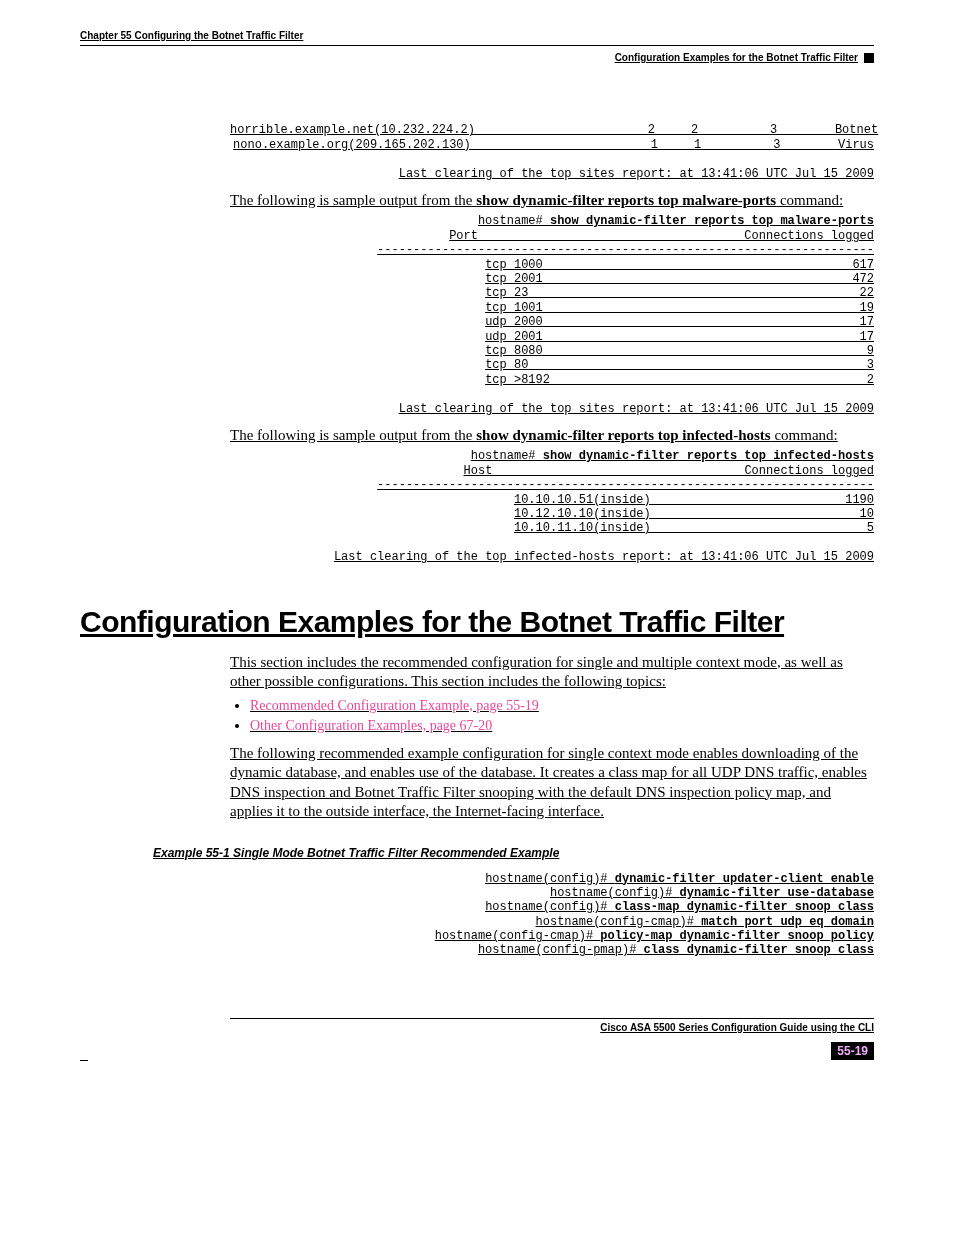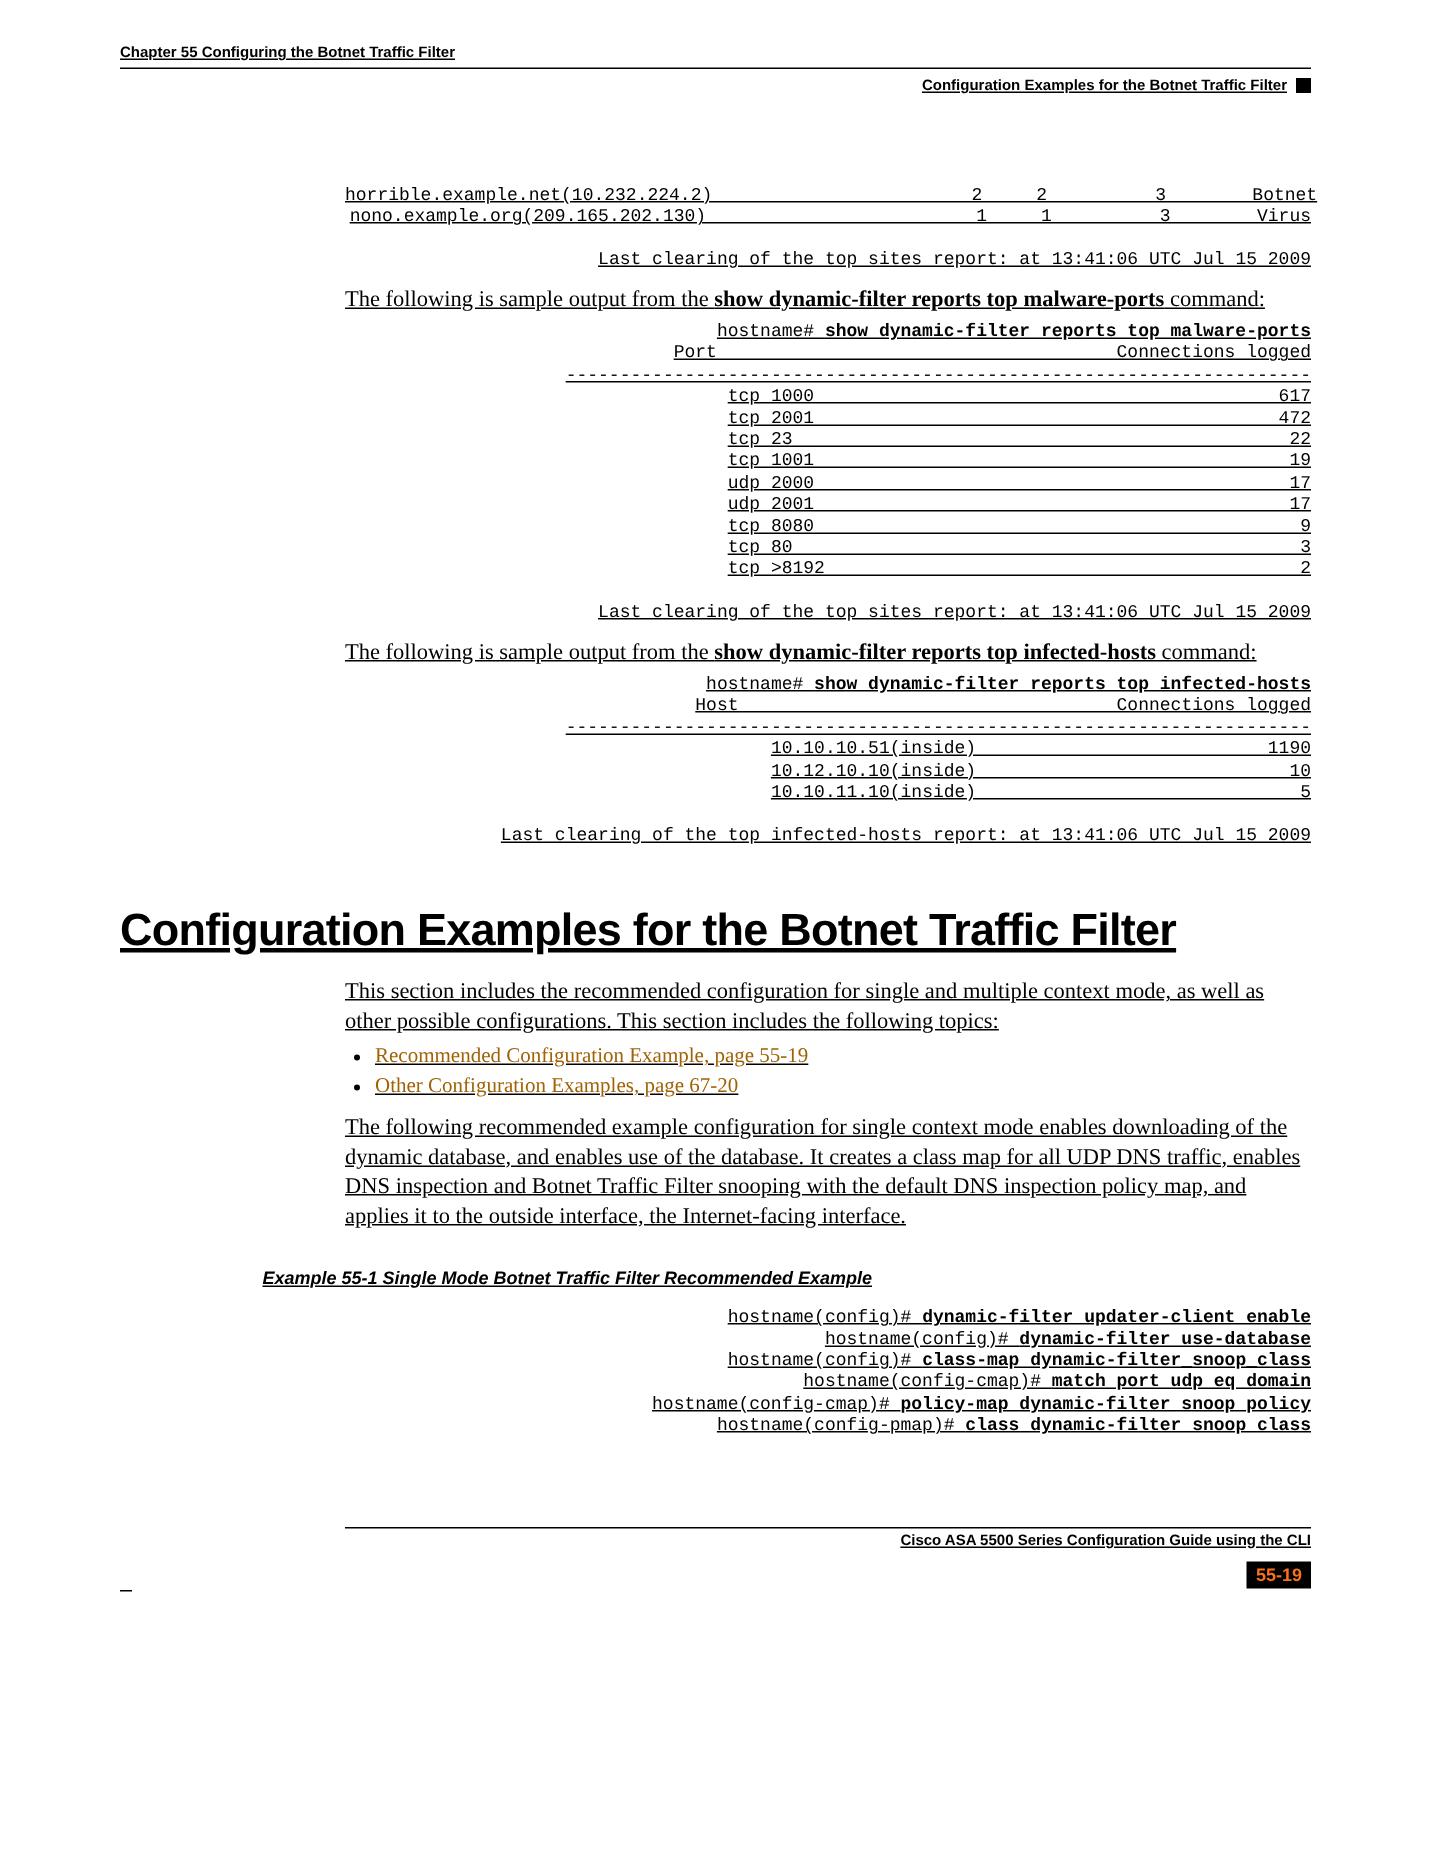--- a/index.html
+++ b/index.html
@@ -73,27 +73,27 @@
     margin: 30px 0 10px 0;
   }
   ul.links {
     margin: 6px 0 0 170px;
     padding: 0;
     font-size: 14px;
   }
   ul.links li {
     margin-bottom: 4px;
   }
-  a.link { color: #a16207; text-decoration: none; }
+  a.link { color: #ec4899; text-decoration: none; }
   .example-title {
     font-family: Arial, Helvetica, sans-serif;
     font-style: italic;
     font-weight: bold;
     font-size: 12px;
-    margin-left: 95px;
+    margin-left: 73px;
     margin-top: 24px;
   }
   .footer {
     margin-top: 60px;
   }
   .footer-line {
     border-top: 1px solid #000;
     margin-left: 150px;
   }
   .footer-title {
@@ -102,21 +102,21 @@
     font-weight: bold;
     text-align: right;
     margin-top: 3px;
   }
   .page-num {
     text-align: right;
     margin-top: 8px;
   }
   .page-num span {
     background: #000;
-    color: #f97316;
+    color: #f0abfc;
     font-family: Arial, Helvetica, sans-serif;
     font-weight: bold;
     font-size: 12px;
     padding: 2px 6px;
   }
   .left-rule {
     position: absolute;
     left: 80px;
     bottom: 28px;
     width: 8px;

